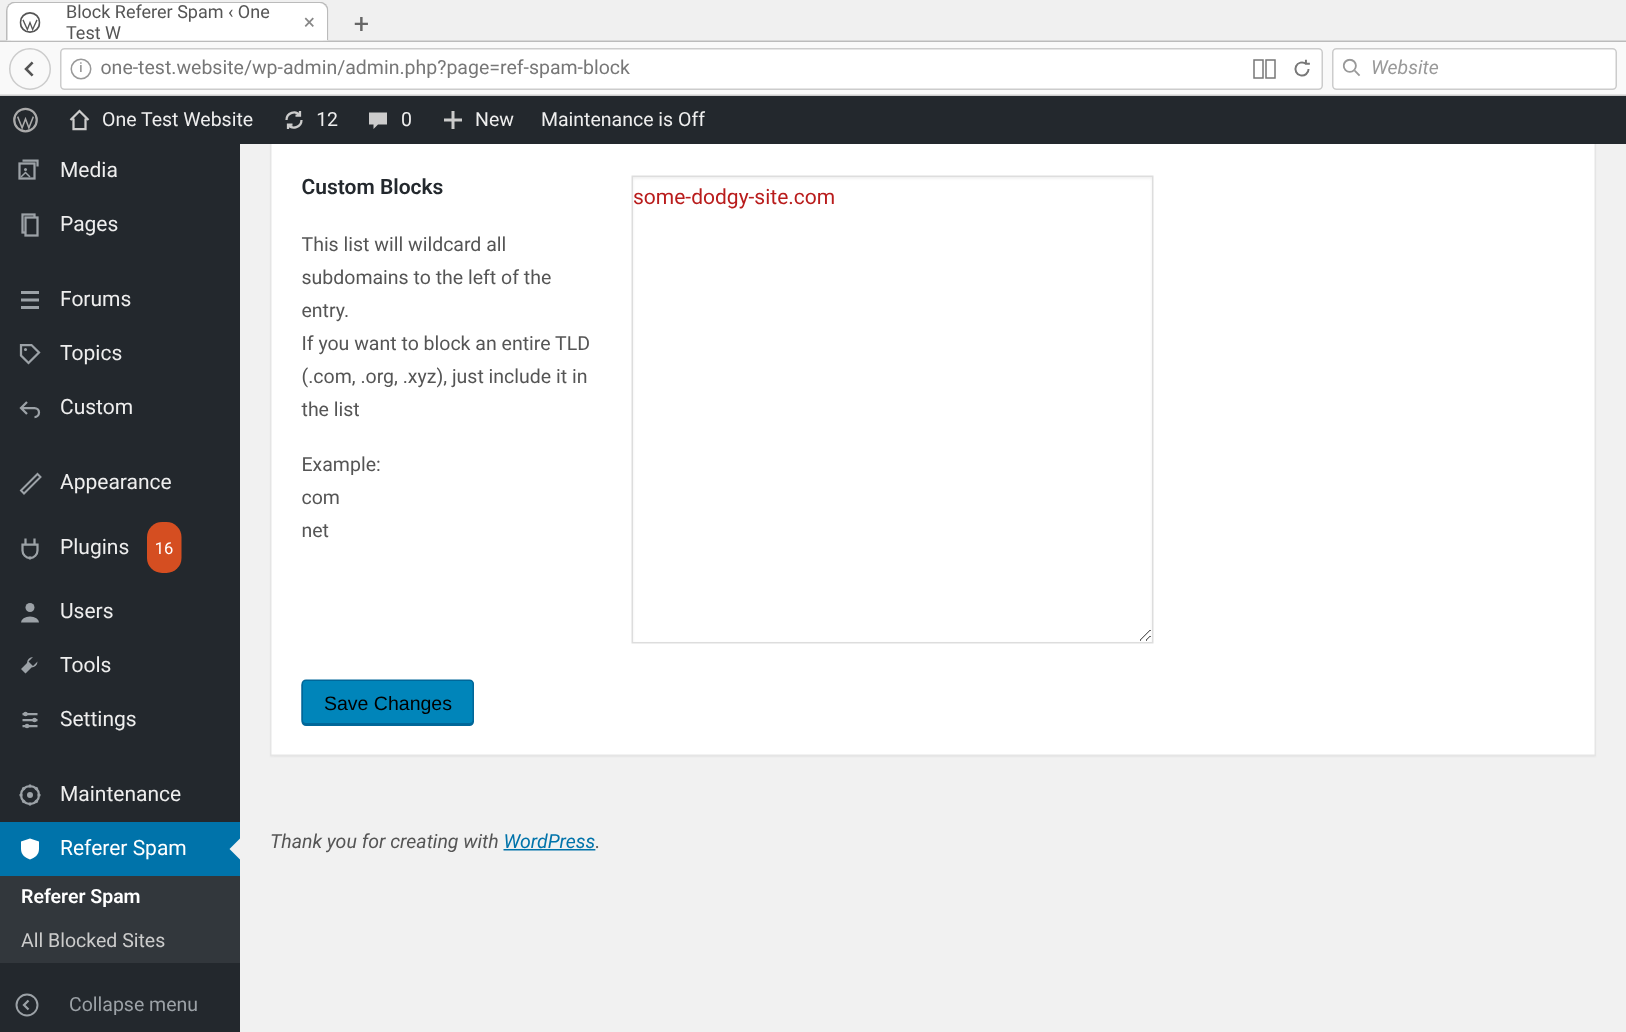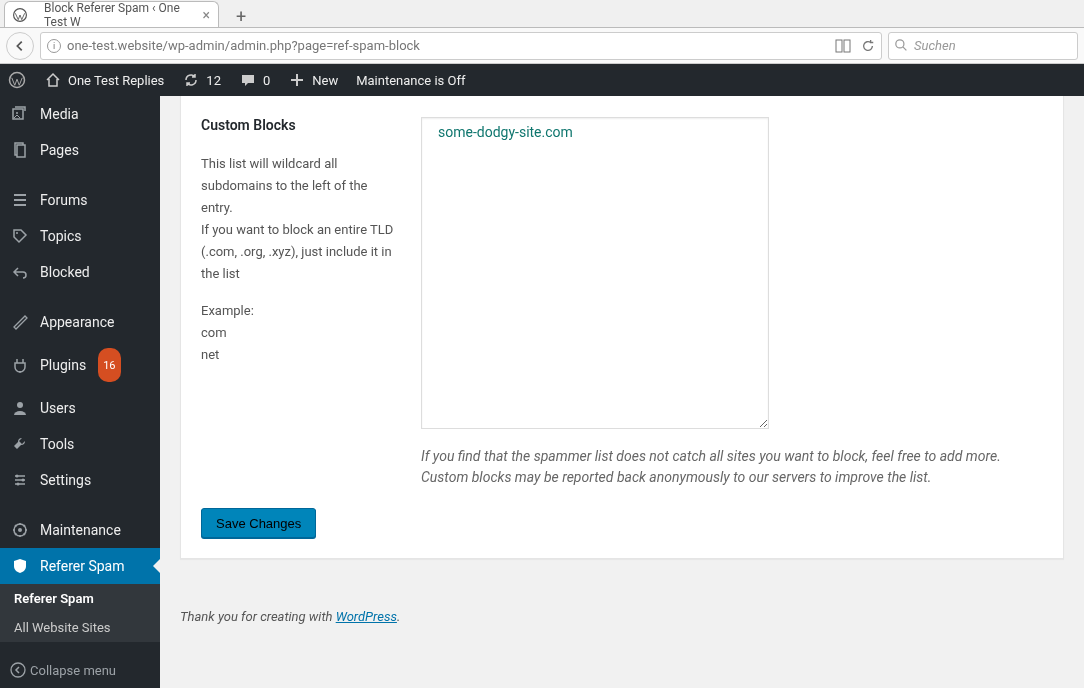--- a/index.html
+++ b/index.html
@@ -33,31 +33,31 @@
   .sidebar .menu-item { display: flex; align-items: center; gap: 10px; padding: 8px 10px; color: #eee; cursor: pointer; position: relative; }
   .sidebar .menu-item .icon { width: 20px; height: 20px; display:flex; align-items:center; justify-content:center; color:#9ca2a7; }
   .sidebar .menu-item.current .icon { color:#fff; }
   .sidebar .sep { height: 14px; }
   .sidebar .menu-item .badge { background: #d54e21; color: #fff; border-radius: 10px; min-width: 18px; height: 34px; font-size: 11px; display:flex; align-items:center; justify-content:center; padding:0 5px; margin-left:2px; }
   .sidebar .menu-item.current { background: #0073aa; color: #fff; }
   .sidebar .menu-item.current::after { content:""; position:absolute; right:-1px; top:50%; transform:translateY(-50%); border:8px solid transparent; border-right-color:#f1f1f1; }
   .sidebar .submenu { background: #32373c; }
   .sidebar .submenu .sub-item { padding: 7px 12px 7px 14px; font-size: 13px; color: #ccc; cursor: pointer; }
   .sidebar .submenu .sub-item.current { color: #fff; font-weight: 600; }
-  .sidebar .collapse { margin-top: auto; padding: 10px; display:flex; align-items:center; gap:4px; color:#9ca2a7; font-size:13px; }
+  .sidebar .collapse { margin-top: auto; padding: 10px; display:flex; align-items:center; gap:20px; color:#9ca2a7; font-size:13px; }
 
   
   .content { flex:1; background:#f1f1f1; position:relative; overflow:hidden; }
   .panel { background:#fff; margin: 0 20px 20px 20px; border:1px solid #e5e5e5; box-shadow:0 1px 1px rgba(0,0,0,.04); padding: 0 20px 20px 20px; position:relative; top:-8px; }
   .form-row { display:flex; padding-top: 28px; gap: 20px; }
   .form-left { width: 200px; }
   .form-left h3 { font-size: 14px; font-weight: 600; color:#23282d; margin-bottom: 20px; }
   .form-left p { color:#555; font-size: 13px; line-height: 1.7; margin-bottom: 14px; }
   .form-right { flex:1; }
-  .form-right textarea { width: 348px; height: 312px; border:1px solid #ddd; box-shadow: inset 0 1px 2px rgba(0,0,0,.07); padding: 6px 16px; font-size: 14px; color:#0f766e; resize: both; font-family: inherit; }
+  .form-right textarea { width: 348px; height: 312px; border:1px solid #ddd; box-shadow: inset 0 1px 2px rgba(0,0,0,.07); padding: 6px 0; font-size: 14px; color:#b91c1c; resize: both; font-family: inherit; }
   .hint { font-style: italic; color:#666; font-size: 14px; line-height:1.5; width: 608px; margin-top: 14px; }
   .save-btn { background:#0085ba; border:1px solid #006799; color:#000000; padding: 0 14px; height:30px; border-radius:3px; font-size:13px; cursor:pointer; margin-top:20px; box-shadow: 0 1px 0 #006799; }
 
   .footer { padding: 22px 20px 10px 20px; color:#555; font-size:13px; font-style: italic; }
   .footer a { color:#0073aa; text-decoration: underline; }
 
   svg { display:block; }
 </style>
 </head>
 <body>
@@ -99,40 +99,40 @@
         </span>
     </span>
   </div>
   <div class="search-bar">
     <span>
         <svg width="13" height="13" viewBox="0 0 16 16">
           <circle cx="6" cy="6" r="5" fill="none" stroke="#999" stroke-width="1.5"></circle>
           <line x1="10" y1="10" x2="14" y2="14" stroke="#999" stroke-width="1.5"></line>
         </svg>
       </span>
-    <span>Suchen</span>
+    <span>Website</span>
   </div>
 </div>
 
 <div class="wp-adminbar">
   <span class="item">
     <span class="icon">
         <svg width="18" height="18" viewBox="0 0 24 24">
           <circle cx="12" cy="12" r="10" fill="none" stroke="#aaa" stroke-width="2"></circle>
           <path d="M5 9 L9 19 L12 11 L15 19 L19 9" fill="none" stroke="#aaa" stroke-width="1.3"></path>
         </svg>
       </span>
   </span>
   <span class="item">
     <span class="icon">
         <svg width="16" height="16" viewBox="0 0 16 16">
           <path d="M2 8 L8 2 L14 8 M4 7 V14 H12 V7" fill="none" stroke="#ccc" stroke-width="1.5"></path>
         </svg>
       </span>
-    <span>One Test Replies</span>
+    <span>One Test Website</span>
   </span>
   <span class="item">
     <span class="icon">
         <svg width="16" height="16" viewBox="0 0 16 16">
           <path d="M3 8 A5 5 0 0 1 12 5 M13 8 A5 5 0 0 1 4 11 M12 2 V5 H9 M4 14 V11 H7" fill="none" stroke="#ccc" stroke-width="1.5"></path>
         </svg>
       </span>
     <span class="count">12</span>
   </span>
   <span class="item">
@@ -196,21 +196,21 @@
           </svg>
         </span>
       <span>Topics</span>
     </div>
     <div class="menu-item">
       <span class="icon">
           <svg width="18" height="18" viewBox="0 0 18 18">
             <path d="M7 5 L3 9 L7 13 M3 9 H12 A3 3 0 0 1 12 15" fill="none" stroke="#9ca2a7" stroke-width="1.5"></path>
           </svg>
         </span>
-      <span>Blocked</span>
+      <span>Custom</span>
     </div>
     <div class="sep"></div>
     <div class="menu-item">
       <span class="icon">
           <svg width="18" height="18" viewBox="0 0 18 18">
             <path d="M3 14 L6 11 L14 3 L16 5 L8 13 L5 16 Z" fill="none" stroke="#9ca2a7" stroke-width="1.3"></path>
           </svg>
         </span>
       <span>Appearance</span>
     </div>
@@ -265,21 +265,21 @@
     <div class="menu-item current">
       <span class="icon">
           <svg width="18" height="18" viewBox="0 0 18 18">
             <path d="M9 2 L15 4 V9 C15 13 12 15 9 16 C6 15 3 13 3 9 V4 Z" fill="#fff"></path>
           </svg>
         </span>
       <span>Referer Spam</span>
     </div>
     <div class="submenu">
       <div class="sub-item current">Referer Spam</div>
-      <div class="sub-item">All Website Sites</div>
+      <div class="sub-item">All Blocked Sites</div>
     </div>
     <div class="collapse">
       <span class="icon">
           <svg width="16" height="16" viewBox="0 0 16 16">
             <circle cx="8" cy="8" r="7" fill="none" stroke="#9ca2a7" stroke-width="1.3"></circle>
             <path d="M9 5 L6 8 L9 11" fill="none" stroke="#9ca2a7" stroke-width="1.5"></path>
           </svg>
         </span>
       <span>Collapse menu</span>
     </div>
@@ -293,21 +293,20 @@
           <p style="white-space:pre-line;">This list will wildcard all subdomains to the left of the entry.
 If you want to block an entire TLD (.com, .org, .xyz), just include it in the list</p>
           <p>
             <span>Example:</span><br>
             <span>com</span><br>
             <span>net</span>
           </p>
         </div>
         <div class="form-right">
           <textarea style="">some-dodgy-site.com</textarea>
-          <div class="hint">If you find that the spammer list does not catch all sites you want to block, feel free to add more. Custom blocks may be reported back anonymously to our servers to improve the list.</div>
         </div>
       </div>
       <button class="save-btn">Save Changes</button>
     </div>
 
     <div class="footer">
       <span>Thank you for creating with </span><a href="#">WordPress</a><span>.</span>
     </div>
   </div>
 </div>

